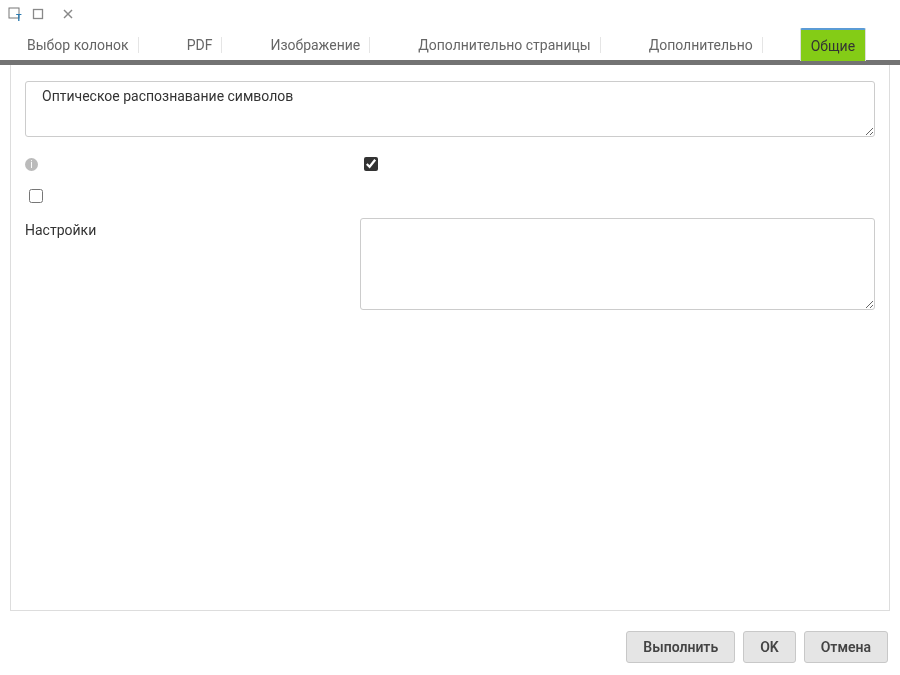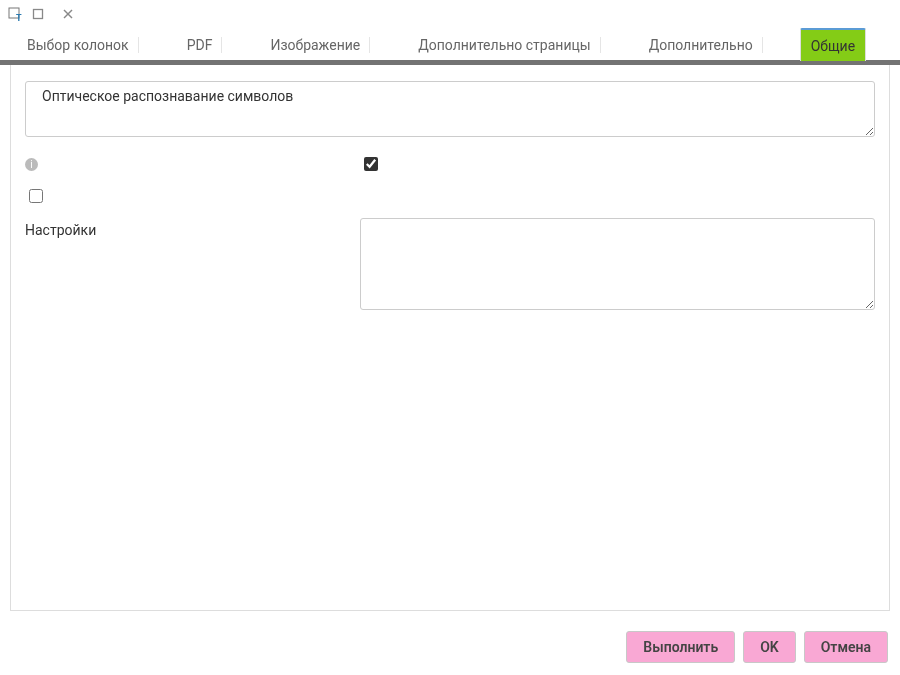--- a/index.html
+++ b/index.html
@@ -118,21 +118,21 @@
     cursor: pointer;
   }
   .footer {
     display: flex;
     justify-content: flex-end;
     gap: 8px;
     padding: 10px 12px 12px 12px;
   }
   .btn {
     border: 1px solid #c8c8c8;
-    background: #f9a8d4;
+    background: #e5e5e5;
     padding: 7px 16px;
     font: inherit;
     font-weight: 600;
     color: #444;
     border-radius: 3px;
     cursor: pointer;
   }
 </style>
 </head>
 <body>

